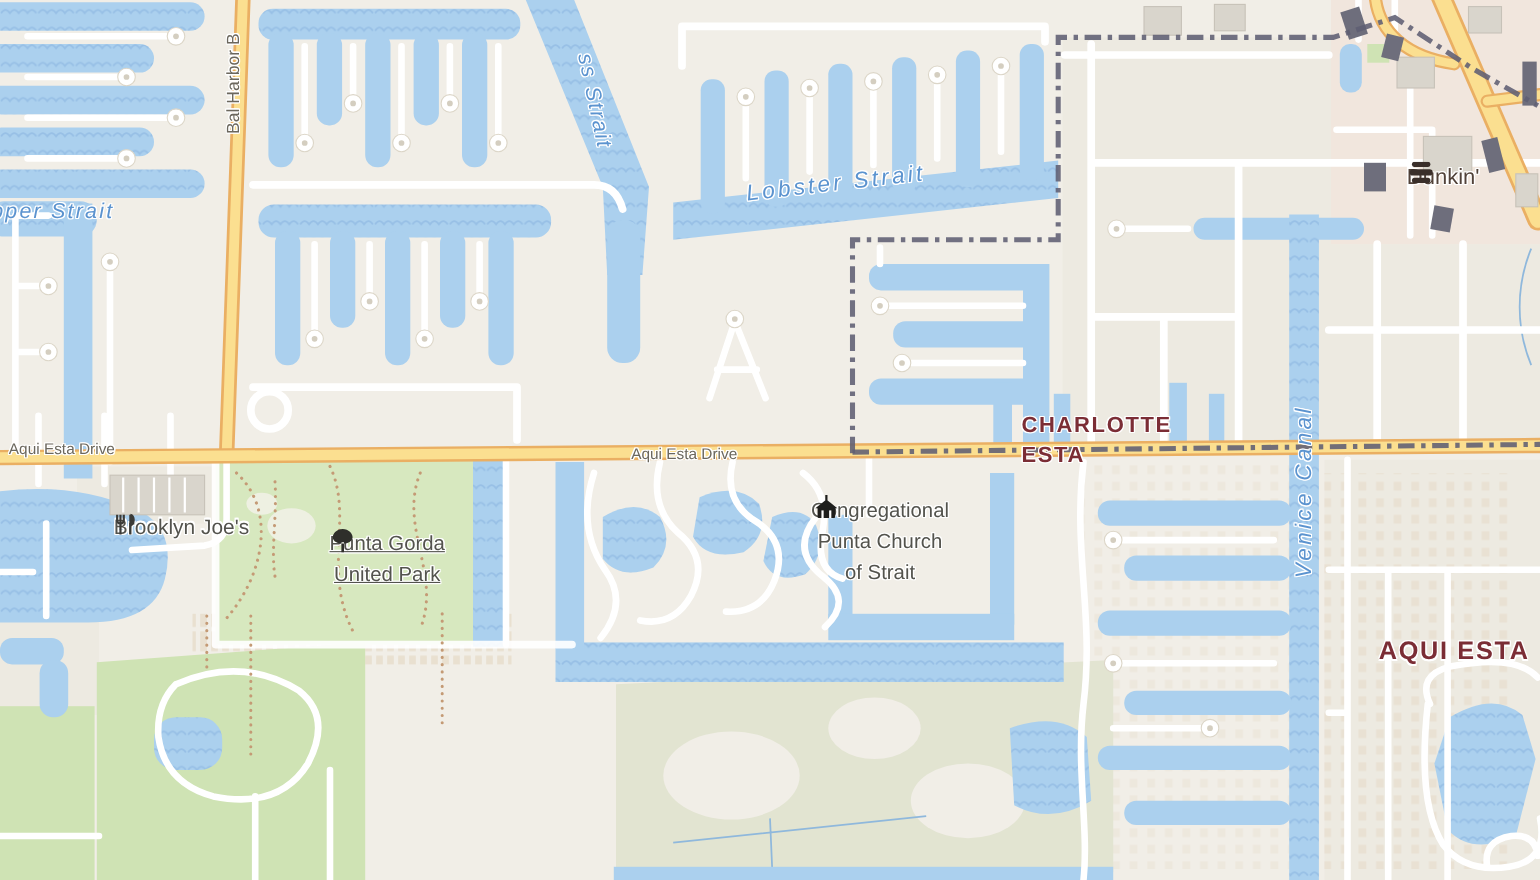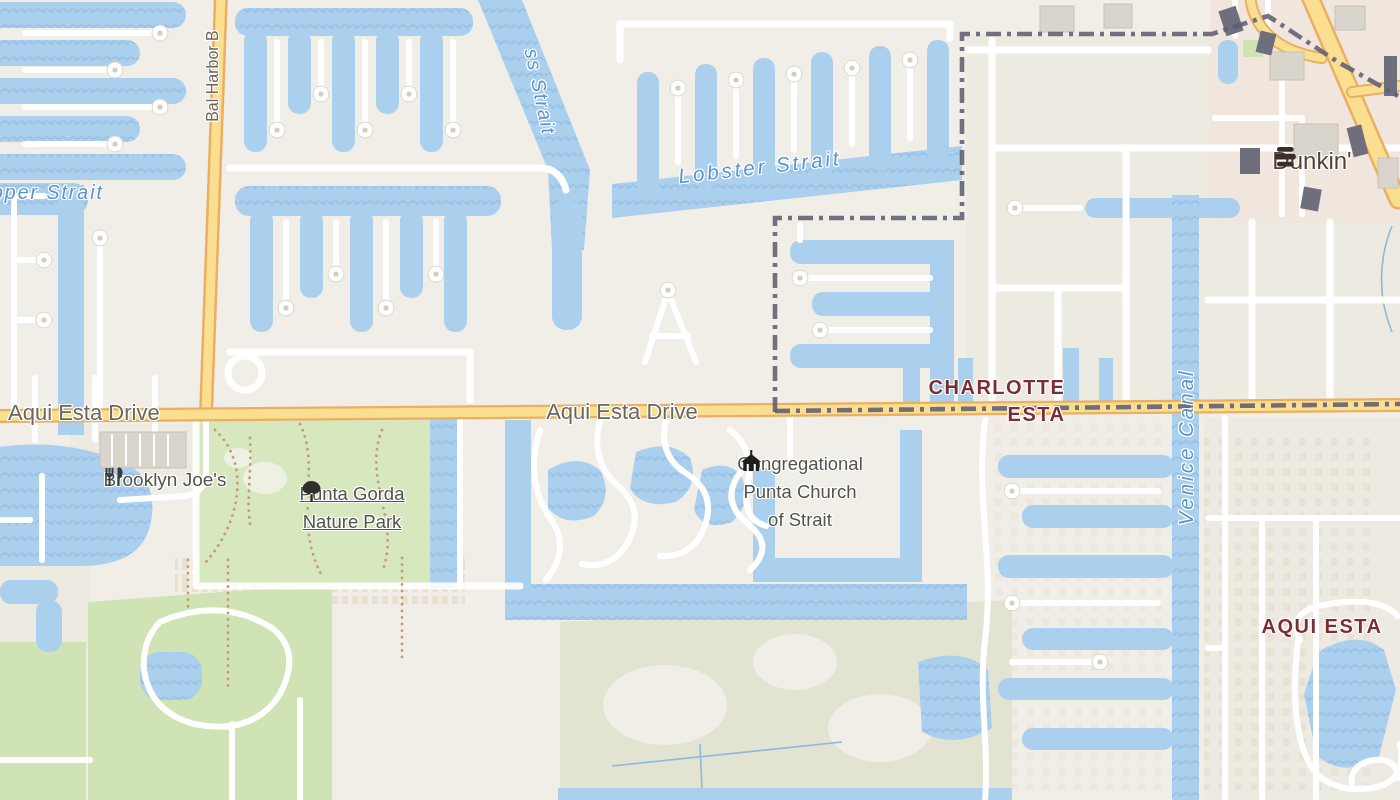--- a/index.html
+++ b/index.html
@@ -21,31 +21,31 @@
   .bd{stroke:var(--boundary,#5e5e73);fill:none;stroke-width:4.6;stroke-dasharray:15 6 4 6;opacity:.88}
   .tr{stroke:#c49a75;fill:none;stroke-width:2.8;stroke-dasharray:0.1 6.5;stroke-linecap:round}
   .bl{fill:var(--building,#d9d5cc);stroke:#c7c2b8;stroke-width:1}
   .bd2{fill:var(--building-dark,#6e6e7c)}
   .dt{stroke:#8fb8dc;stroke-width:1.6;fill:none}
   
   .lbl{position:absolute;white-space:nowrap;
        text-shadow:0 1px 0 #fff,0 -1px 0 #fff,1px 0 0 #fff,-1px 0 0 #fff,
                    1px 1px 0 #fff,-1px -1px 0 #fff,1px -1px 0 #fff,-1px 1px 0 #fff;}
   .ctr{transform:translate(-50%,-50%);}
-  .road-lbl{color:var(--label-road,#6b675d);font-size:22px;}
+  .road-lbl{color:var(--label-road,#6b675d);font-size:14px;}
   .water-lbl{color:var(--label-water,#5b93cf);font-style:italic;font-size:19.5px;letter-spacing:2px;}
   .place-lbl{color:var(--label-place,#7b2d35);font-weight:bold;font-size:20px;
-             letter-spacing:1.5px;text-align:right;line-height:27px;}
+             letter-spacing:1.5px;text-align:left;line-height:27px;}
   .poi{position:absolute;transform:translate(-50%,-50%);display:flex;flex-direction:column;
        align-items:center;color:var(--label-poi,#53534d);font-size:18.5px;line-height:28px;
        text-align:center;white-space:nowrap;
        text-shadow:0 1px 0 #fff,0 -1px 0 #fff,1px 0 0 #fff,-1px 0 0 #fff,
                    1px 1px 0 #fff,-1px -1px 0 #fff,1px -1px 0 #fff,-1px 1px 0 #fff;}
   .poi .ic{margin-bottom:2px;}
-  .brand{color:var(--label-brand,#514239);font-size:24px;}
+  .brand{color:var(--label-brand,#514239);font-size:20px;}
 </style>
 </head>
 <body>
 
 <div id="map">
 <svg width="1400" height="800" viewBox="0 0 1400 800">
   <defs>
     <pattern id="wv" width="34" height="16" patternUnits="userSpaceOnUse">
       <rect width="34" height="16" fill="#abd0ee"></rect>
       <path d="M1,12 q4,-6 8,0 q4,-6 8,0 q4,-6 8,0 q4,-6 8,0" stroke="#98c0e6" stroke-width="1.6" fill="none"></path>
@@ -305,21 +305,21 @@
 
 <div class="lbl road-lbl" style="left:8px;top:400px;">Aqui Esta Drive</div>
 
 <div class="lbl road-lbl ctr" style="left:622px;top:412px;">Aqui Esta Drive</div>
 
 <div class="lbl place-lbl ctr" style="left:997px;top:401px;">
   <div>CHARLOTTE</div>
   <div>ESTA</div>
 </div>
 
-<div class="lbl place-lbl ctr" style="left:1322px;top:592px;font-size:20px;margin-top:34px;">AQUI ESTA</div>
+<div class="lbl place-lbl ctr" style="left:1322px;top:592px;font-size:23px;">AQUI ESTA</div>
 
 <div class="poi brand" style="left:1312px;top:161px;">
   <svg class="ic" width="26" height="22" viewBox="0 0 24 21">
     <g fill="#3a2f2a">
           <rect x="4" y="0" width="16" height="4.5" rx="2.2"></rect>
     <rect x="2" y="6.5" width="20" height="5.5" rx="2.7"></rect>
     <rect x="4" y="14" width="16" height="4.5" rx="2.2"></rect>
         </g>
   </svg>
   <div>Dunkin'</div>
@@ -333,21 +333,21 @@
     </g>
   </svg>
   <div>Brooklyn Joe's</div>
 </div>
 
 <div class="poi" style="left:352px;top:508px;text-decoration:underline;">
   <svg class="ic" width="24" height="24" viewBox="0 0 24 24">
     <path fill="#2f2f2b" d="M12,1 c-5.5,0 -9,4.2 -9,7.4 c0,3.2 3.4,5.8 9,5.8 c5.6,0 9,-2.6 9,-5.8 C21,5.2 17.5,1 12,1 z M10.8,13 h2.4 v9 h-2.4 z"></path>
   </svg>
   <div>Punta Gorda</div>
-  <div>Nature Park</div>
+  <div>United Park</div>
 </div>
 
 <div class="poi" style="left:800px;top:492px;">
   <svg class="ic" width="28" height="24" viewBox="0 0 28 24">
     <g fill="#1e1e1c">
       <rect x="6" y="11" width="16" height="10" rx="1"></rect>
       <path d="M4,12 L14,4 L24,12 z"></path>
       <rect x="13" y="0" width="2" height="5"></rect>
     </g>
     <g fill="#fff">

